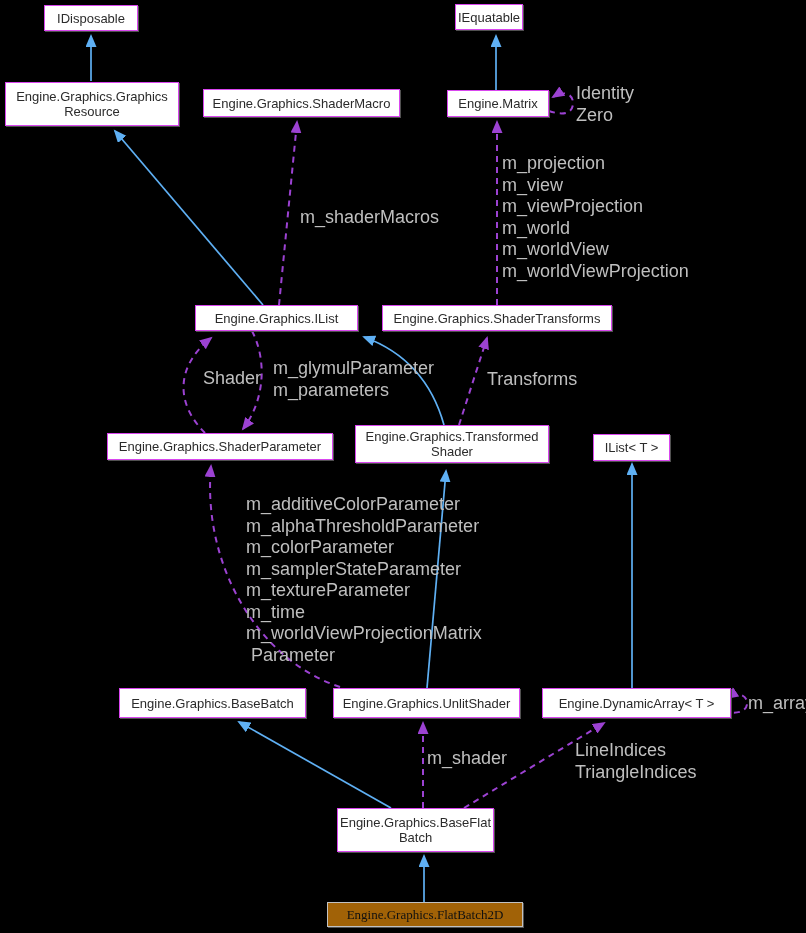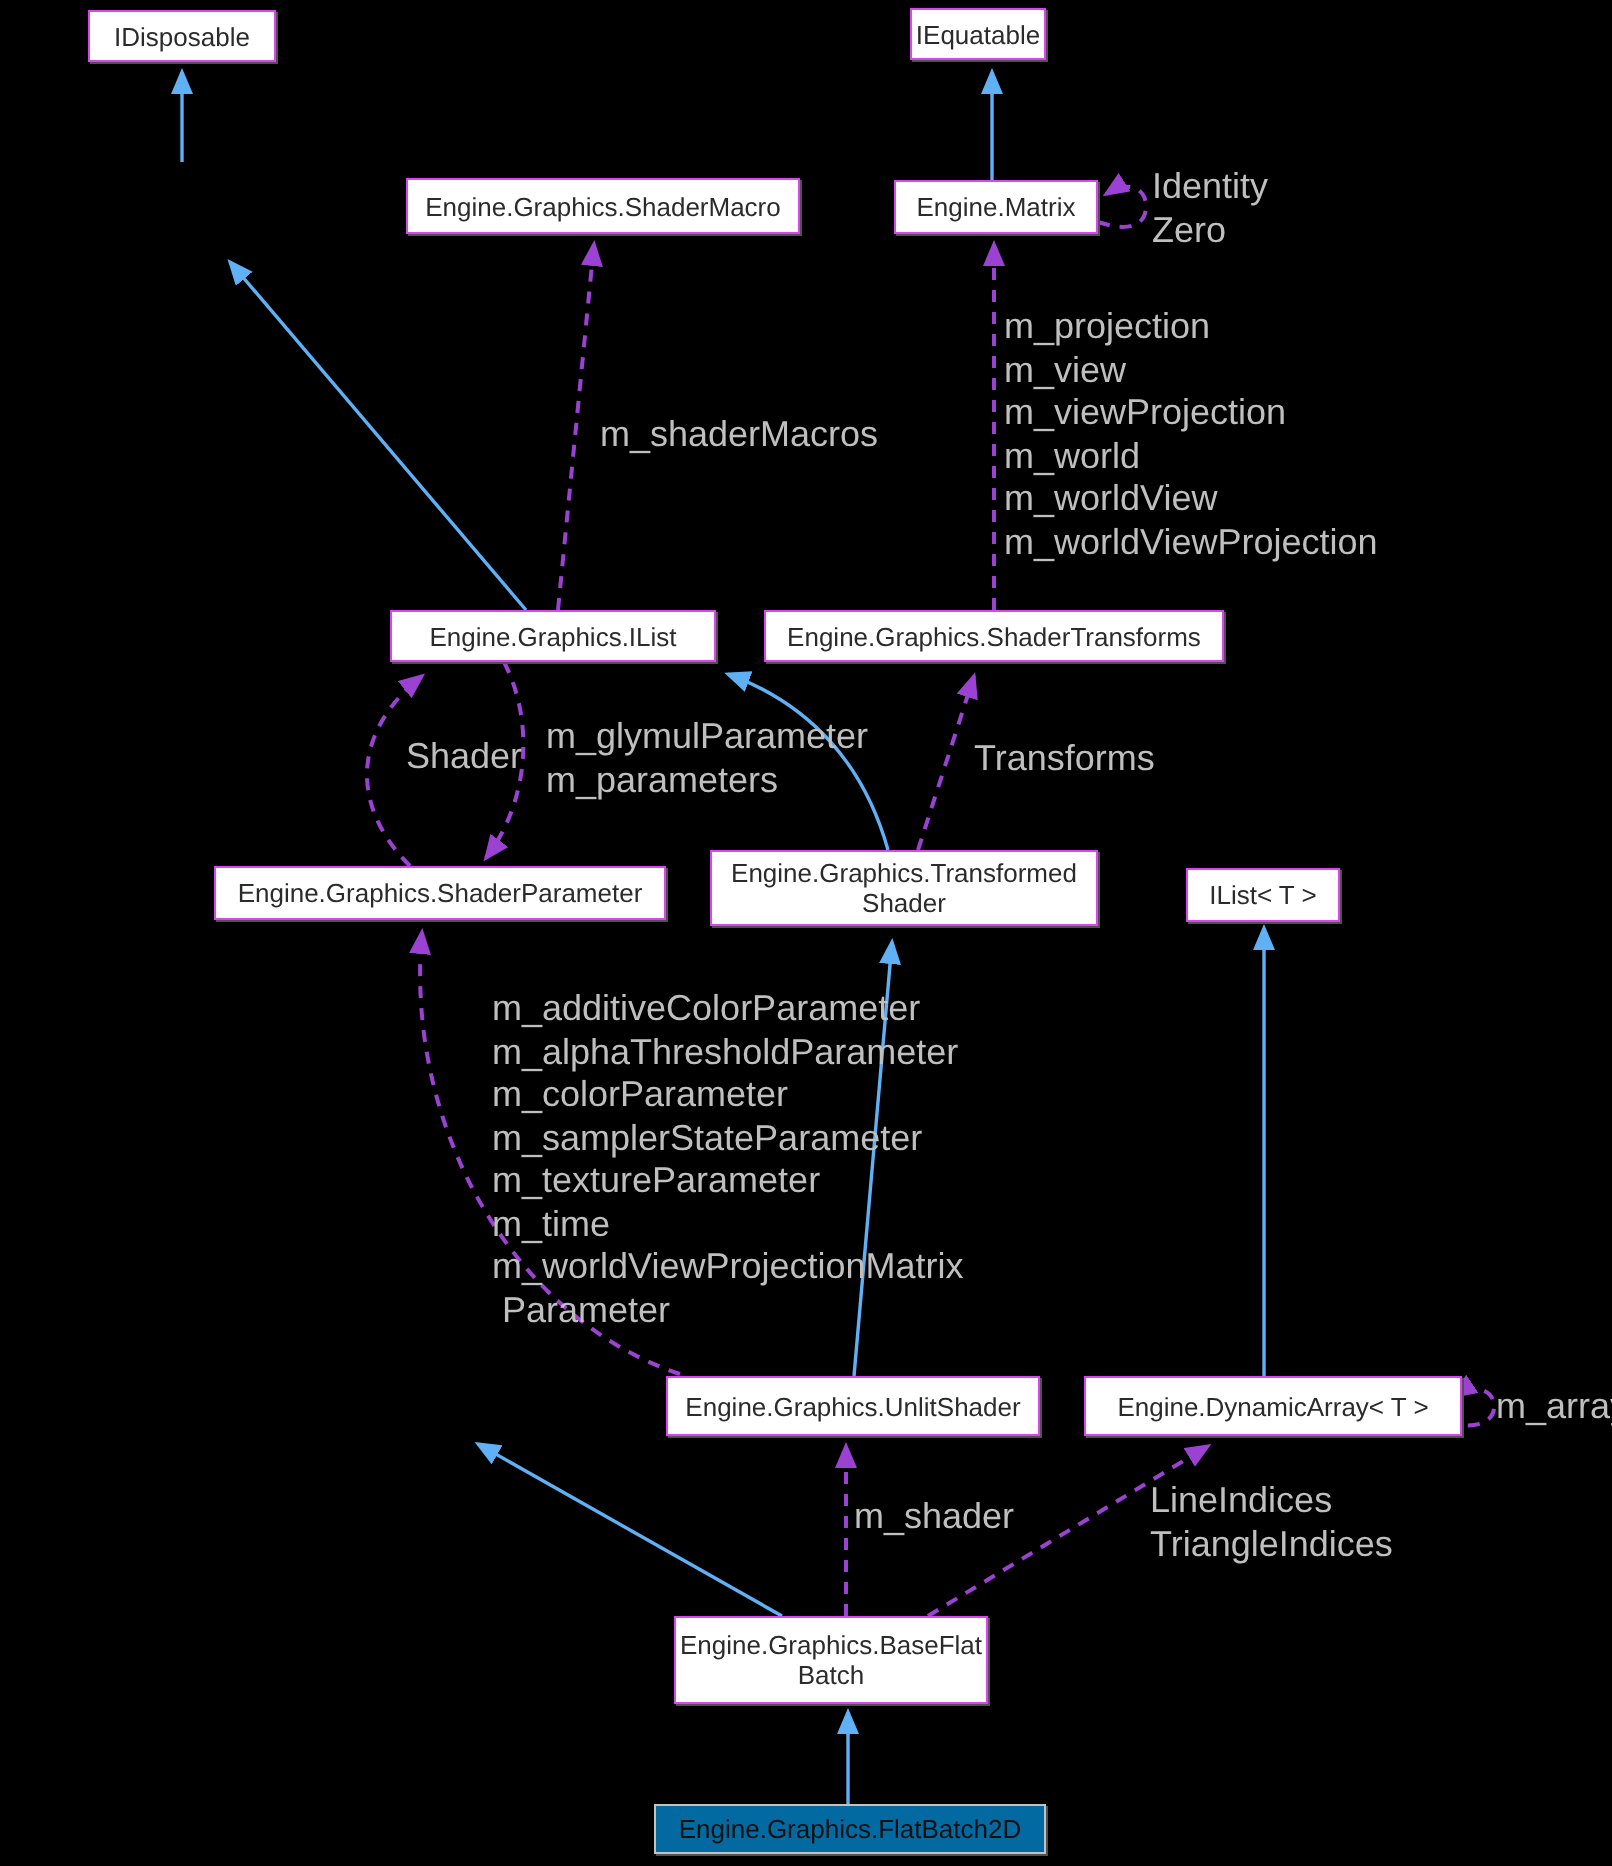--- a/index.html
+++ b/index.html
@@ -10,21 +10,21 @@
   #edges{position:absolute;left:0;top:0;}
   .node{
     position:absolute;background:#fff;
     border:1px solid #d946ef;
     box-shadow:1px 1px 0 #515151;
     color:#2b2b2b;font-size:13px;line-height:15px;
     display:flex;align-items:center;justify-content:center;
     text-align:center;white-space:pre-line;box-sizing:border-box;
     cursor:pointer;
   }
-  .node.focus{background:#0369a1;border-color:#c2c2c2;color:#101010;cursor:default;}
+  .node.focus{background:#a16207;border-color:#c2c2c2;color:#101010;cursor:default;font-family:Liberation Serif, serif;}
   .elabel{
     position:absolute;color:#bfbfbf;font-size:18px;line-height:21.5px;
     white-space:pre-line;pointer-events:none;
   }
 </style>
 </head>
 <body>
 
 <div class="canvas">
 
@@ -58,38 +58,41 @@
       <path d="M459,425 L487,338" marker-end="url(#arrow-purple)"></path>
       <path d="M340,687 C258,660 202,565 211,466" marker-end="url(#arrow-purple)"></path>
       <path d="M423,808 L423,723" marker-end="url(#arrow-purple)"></path>
       <path d="M464,808 L604,723" marker-end="url(#arrow-purple)"></path>
       <path d="M723,711 C741,716 748,709 747,702 C746,694 736,692 727,698" marker-end="url(#arrow-purple)"></path>
     </g>
   </svg>
 
   <div class="node" style="left:44px;top:5px;width:94px;height:26px">IDisposable</div>
 
+  <div class="node" style="left:5px;top:82px;width:174px;height:44px">Engine.Graphics.Graphics
+Resource</div>
 
   <div class="node" style="left:203px;top:89px;width:197px;height:28px">Engine.Graphics.ShaderMacro</div>
 
   <div class="node" style="left:455px;top:4px;width:68px;height:26px">IEquatable</div>
 
   <div class="node" style="left:447px;top:90px;width:102px;height:27px">Engine.Matrix</div>
 
   <div class="node" style="left:195px;top:305px;width:163px;height:26px">Engine.Graphics.IList</div>
 
   <div class="node" style="left:382px;top:305px;width:230px;height:26px">Engine.Graphics.ShaderTransforms</div>
 
   <div class="node" style="left:107px;top:433px;width:226px;height:27px">Engine.Graphics.ShaderParameter</div>
 
   <div class="node" style="left:355px;top:425px;width:194px;height:38px">Engine.Graphics.Transformed
 Shader</div>
 
   <div class="node" style="left:593px;top:434px;width:77px;height:27px">IList&lt; T &gt;</div>
 
+  <div class="node" style="left:119px;top:688px;width:187px;height:30px">Engine.Graphics.BaseBatch</div>
 
   <div class="node" style="left:333px;top:688px;width:187px;height:30px">Engine.Graphics.UnlitShader</div>
 
   <div class="node" style="left:542px;top:688px;width:189px;height:30px">Engine.DynamicArray&lt; T &gt;</div>
 
   <div class="node" style="left:337px;top:808px;width:157px;height:44px">Engine.Graphics.BaseFlat
 Batch</div>
 
   <div class="node focus" style="left:327px;top:902px;width:196px;height:25px">Engine.Graphics.FlatBatch2D</div>
 

